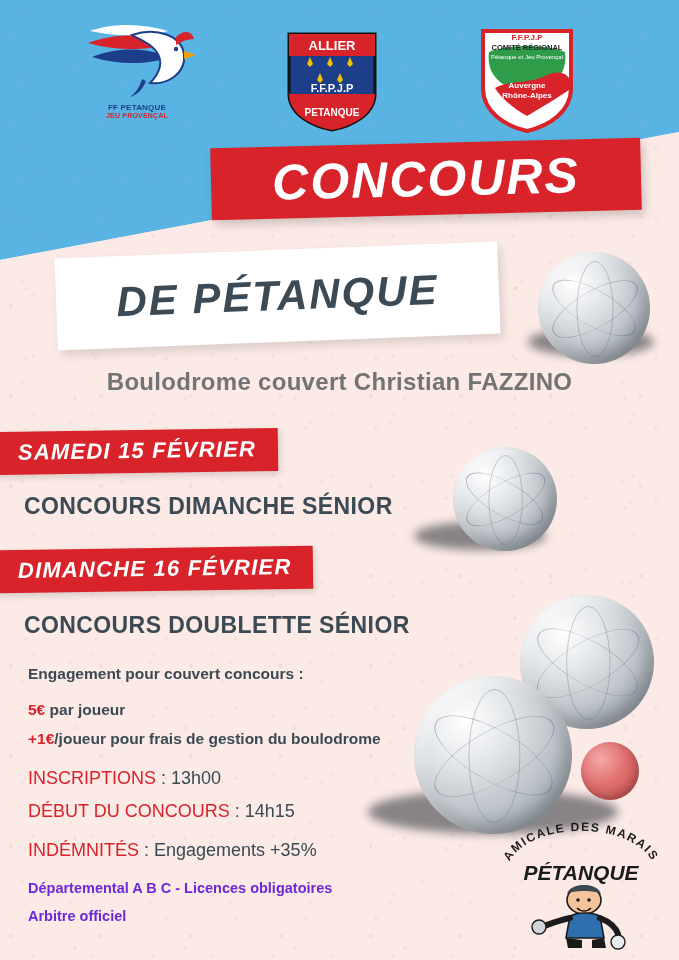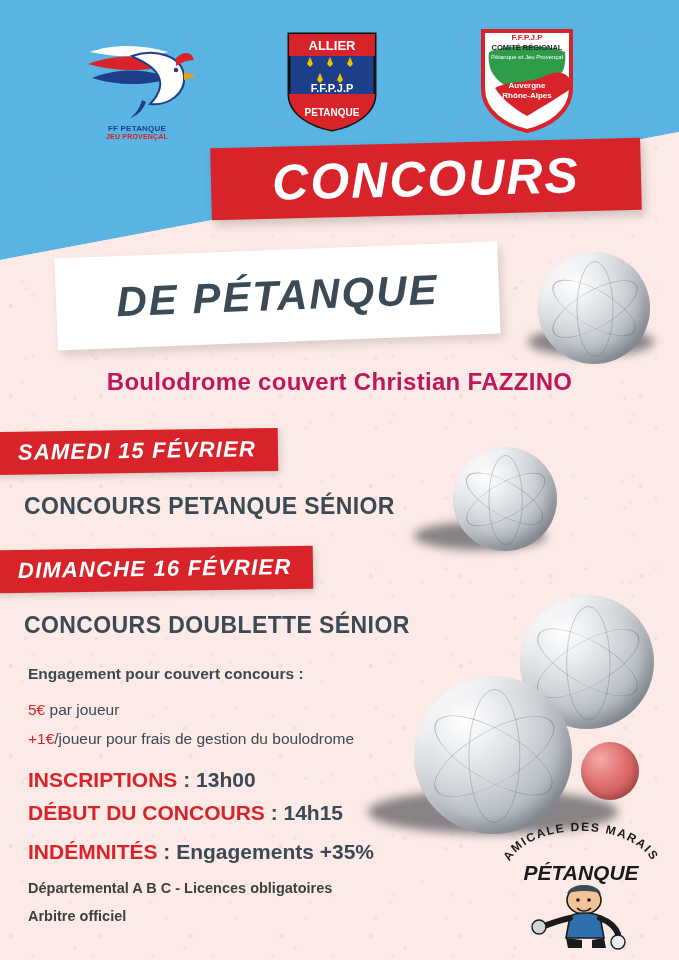--- a/index.html
+++ b/index.html
@@ -39,21 +39,21 @@
       radial-gradient(circle at 22% 82%, rgba(200,160,150,0.13) 0 2px, transparent 2px),
       radial-gradient(circle at 55% 92%, rgba(200,160,150,0.12) 0 1.5px, transparent 2px);
     background-size: 90px 90px, 70px 70px, 110px 110px, 80px 80px, 100px 100px, 60px 60px;
     pointer-events: none;
   }
 
   
   .logos { position: absolute; top: 14px; left: 0; width: 679px; height: 120px; }
   .logo { position: absolute; }
 
-  .logo-ffpjp { left: 72px; top: 28px; width: 130px; height: 100px; }
+  .logo-ffpjp { left: 72px; top: 7px; width: 130px; height: 100px; }
   .logo-allier { left: 283px; top: 14px; width: 98px; height: 106px; }
   .logo-regional { left: 475px; top: 12px; width: 104px; height: 110px; }
   .logo-cap { font-size: 8px; font-weight: bold; color: #1d3f8a; text-align: center; letter-spacing: .2px; }
   .logo-cap .red { color: #d8232a; display: block; font-size: 7px; }
 
   
   .title-band {
     position: absolute;
     background: #d8232a;
     color: #fff;
@@ -73,21 +73,21 @@
     background: #ffffff; color: #3b4a54;
     font-size: 42px; font-weight: bold; font-style: italic;
     line-height: 92px; text-align: center; letter-spacing: 2px;
     transform: rotate(-2.2deg);
     position: absolute;
     box-shadow: 3px 5px 10px rgba(0,0,0,0.13);
   }
   #venue {
     position: absolute; left: 0; top: 368px; width: 679px;
     text-align: center;
-    font-size: 24px; font-weight: bold; color: #be185d;
+    font-size: 24px; font-weight: bold; color: #737373;
     letter-spacing: .3px;
   }
 
   
   .date-band {
     position: absolute;
     background: #d8232a; color: #fff;
     font-weight: bold; font-style: italic;
     font-size: 22px; letter-spacing: 1.2px;
     padding: 8px 22px 9px 24px;
@@ -99,33 +99,33 @@
 
   .event-line {
     position: absolute; left: 24px;
     font-size: 23px; font-weight: bold; color: #3b4a54;
     letter-spacing: .4px;
   }
   #event-1 { top: 493px; }
   #event-2 { top: 612px; }
 
   
-  .detail { position: absolute; left: 28px; color: #3b4a54; font-size: 15.5px; font-weight: normal; }
+  .detail { position: absolute; left: 28px; color: #3b4a54; font-size: 15.5px; font-weight: bold; }
   .detail .red { color: #d8232a; }
   #d-engagement { top: 665px; font-weight: bold; }
   #d-price1 { top: 701px; }
   #d-price2 { top: 730px; text-align: center; }
 
-  .big-line { position: absolute; left: 28px; font-size: 21px; font-weight: bold; color: #3b4a54; }
+  .big-line { position: absolute; left: 28px; font-size: 18px; font-weight: normal; color: #3b4a54; }
   .big-line .lbl { color: #d8232a; }
   #d-inscriptions { top: 768px; }
   #d-debut { top: 801px; }
   #d-indemnites { top: 840px; }
 
-  .small-line { position: absolute; left: 28px; font-size: 14.5px; font-weight: bold; color: #404040; }
+  .small-line { position: absolute; left: 28px; font-size: 14.5px; font-weight: bold; color: #6d28d9; }
   #d-dept { top: 880px; }
   #d-arbitre { top: 908px; }
 
   
   .ball { position: absolute; border-radius: 50%; }
   .shadow-ellipse {
     position: absolute; border-radius: 50%;
     background: rgba(40,45,55,0.55);
     filter: blur(5px);
   }
@@ -240,21 +240,21 @@
   <div class="ball jack" id="jack-1"></div>
   <div class="ball petball" id="ball-4">
       <div class="arc-extra"></div>
     </div>
 
   <div class="title-band" id="title-concours">CONCOURS</div>
   <div id="title-depetanque">DE PÉTANQUE</div>
   <div id="venue">Boulodrome couvert Christian FAZZINO</div>
 
   <div class="date-band" id="band-samedi">SAMEDI 15 FÉVRIER</div>
-  <div class="event-line" id="event-1">CONCOURS PETANQUE SÉNIOR</div>
+  <div class="event-line" id="event-1">CONCOURS DIMANCHE SÉNIOR</div>
 
   <div class="date-band" id="band-dimanche">DIMANCHE 16 FÉVRIER</div>
   <div class="event-line" id="event-2">CONCOURS DOUBLETTE SÉNIOR</div>
 
   <div class="detail" id="d-engagement">Engagement pour couvert concours :</div>
   <div class="detail" id="d-price1">
     <span class="red">5€</span><span> par joueur</span>
   </div>
   <div class="detail" id="d-price2">
     <span class="red">+1€</span><span>/joueur pour frais de gestion du boulodrome</span>

